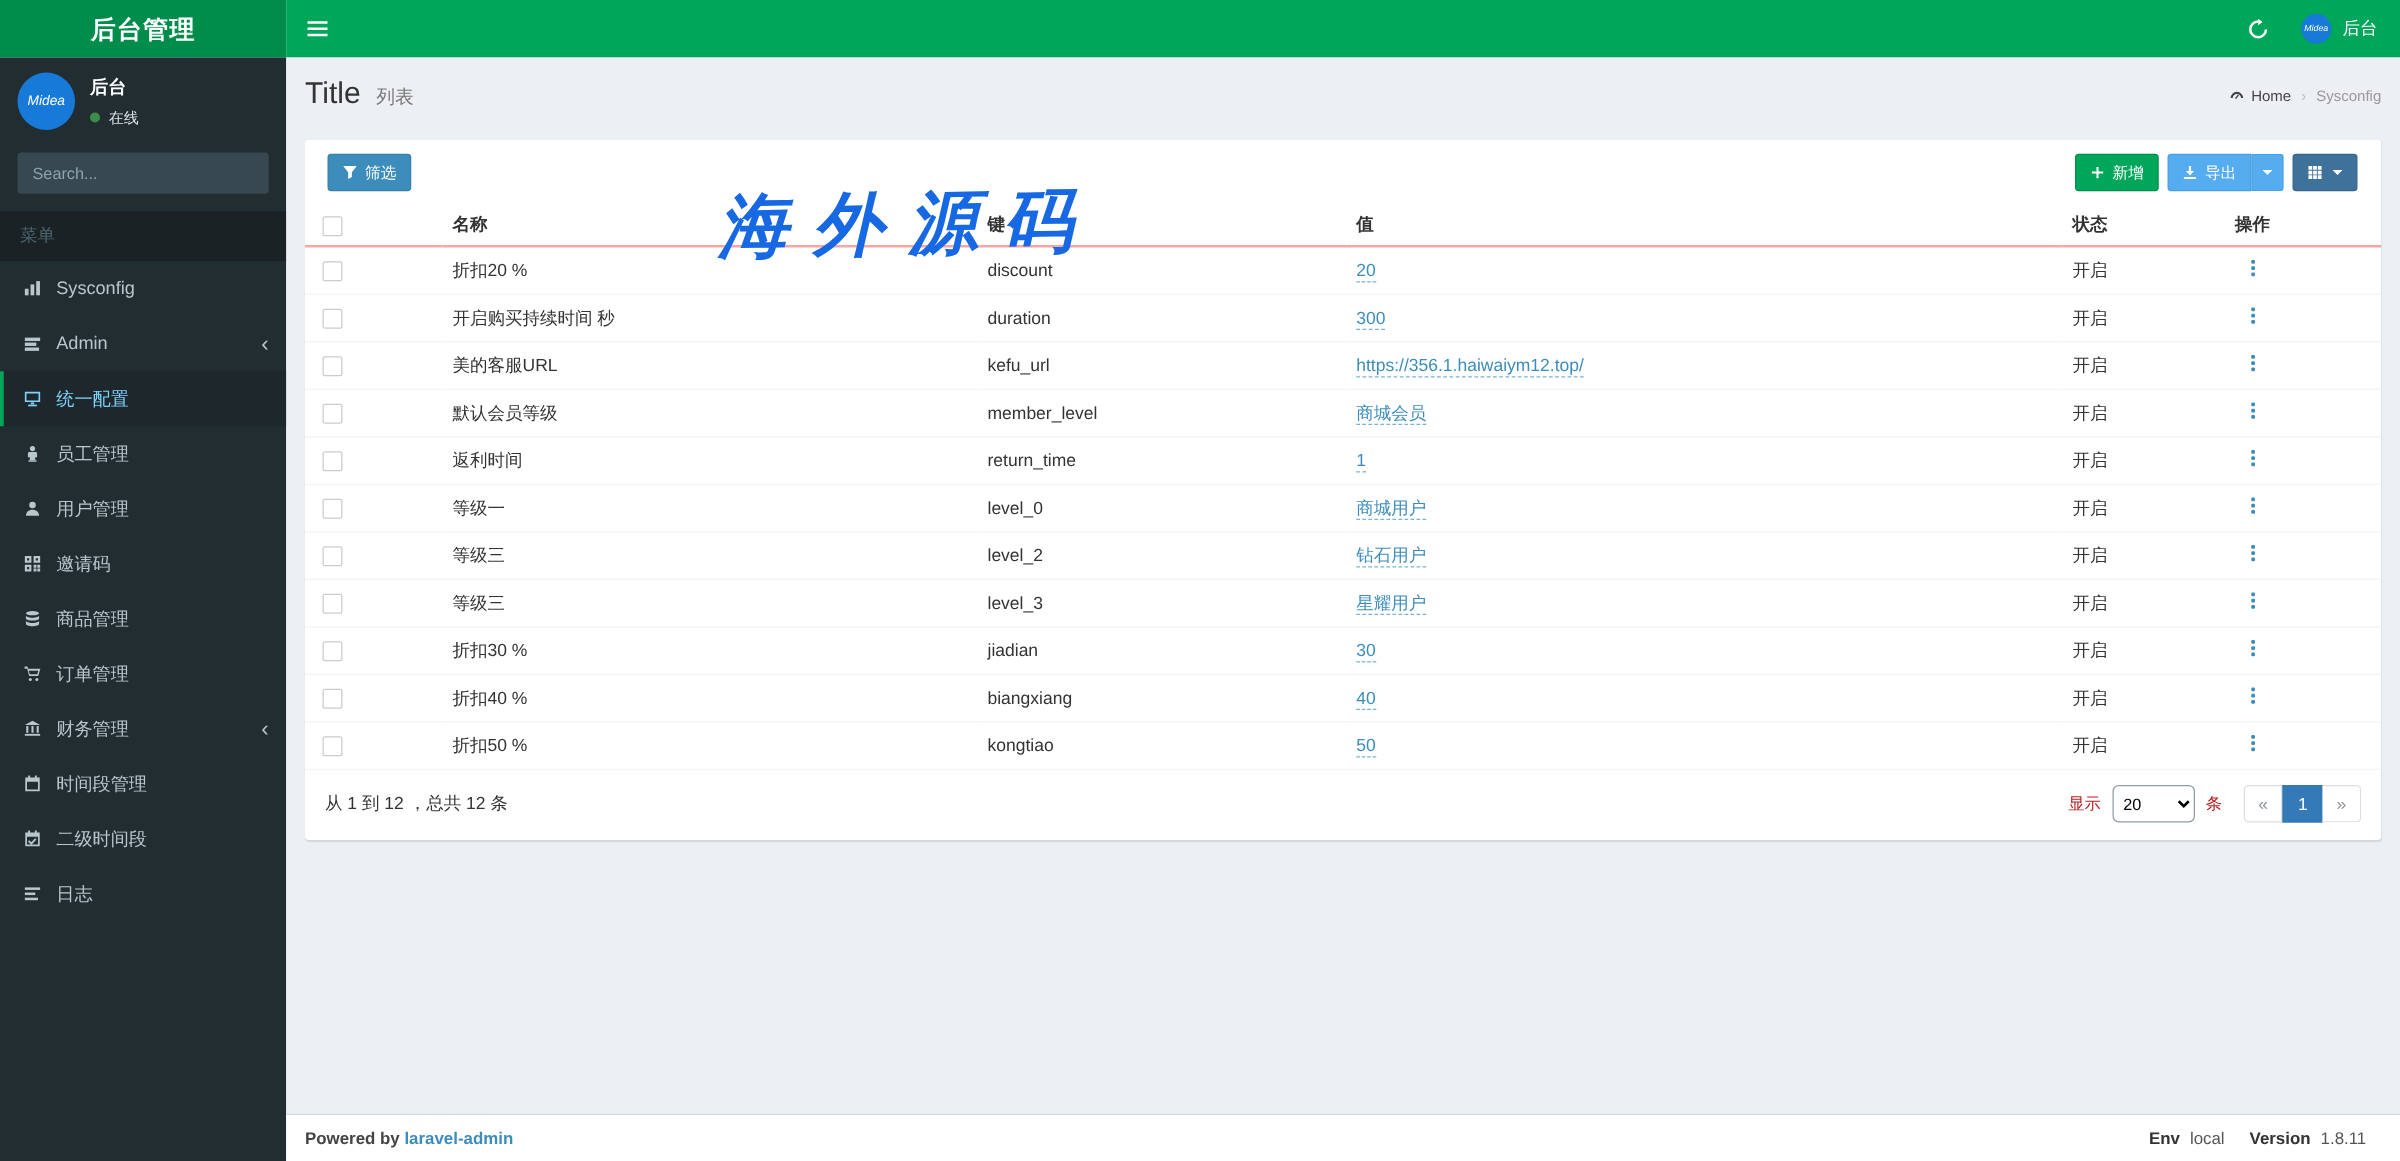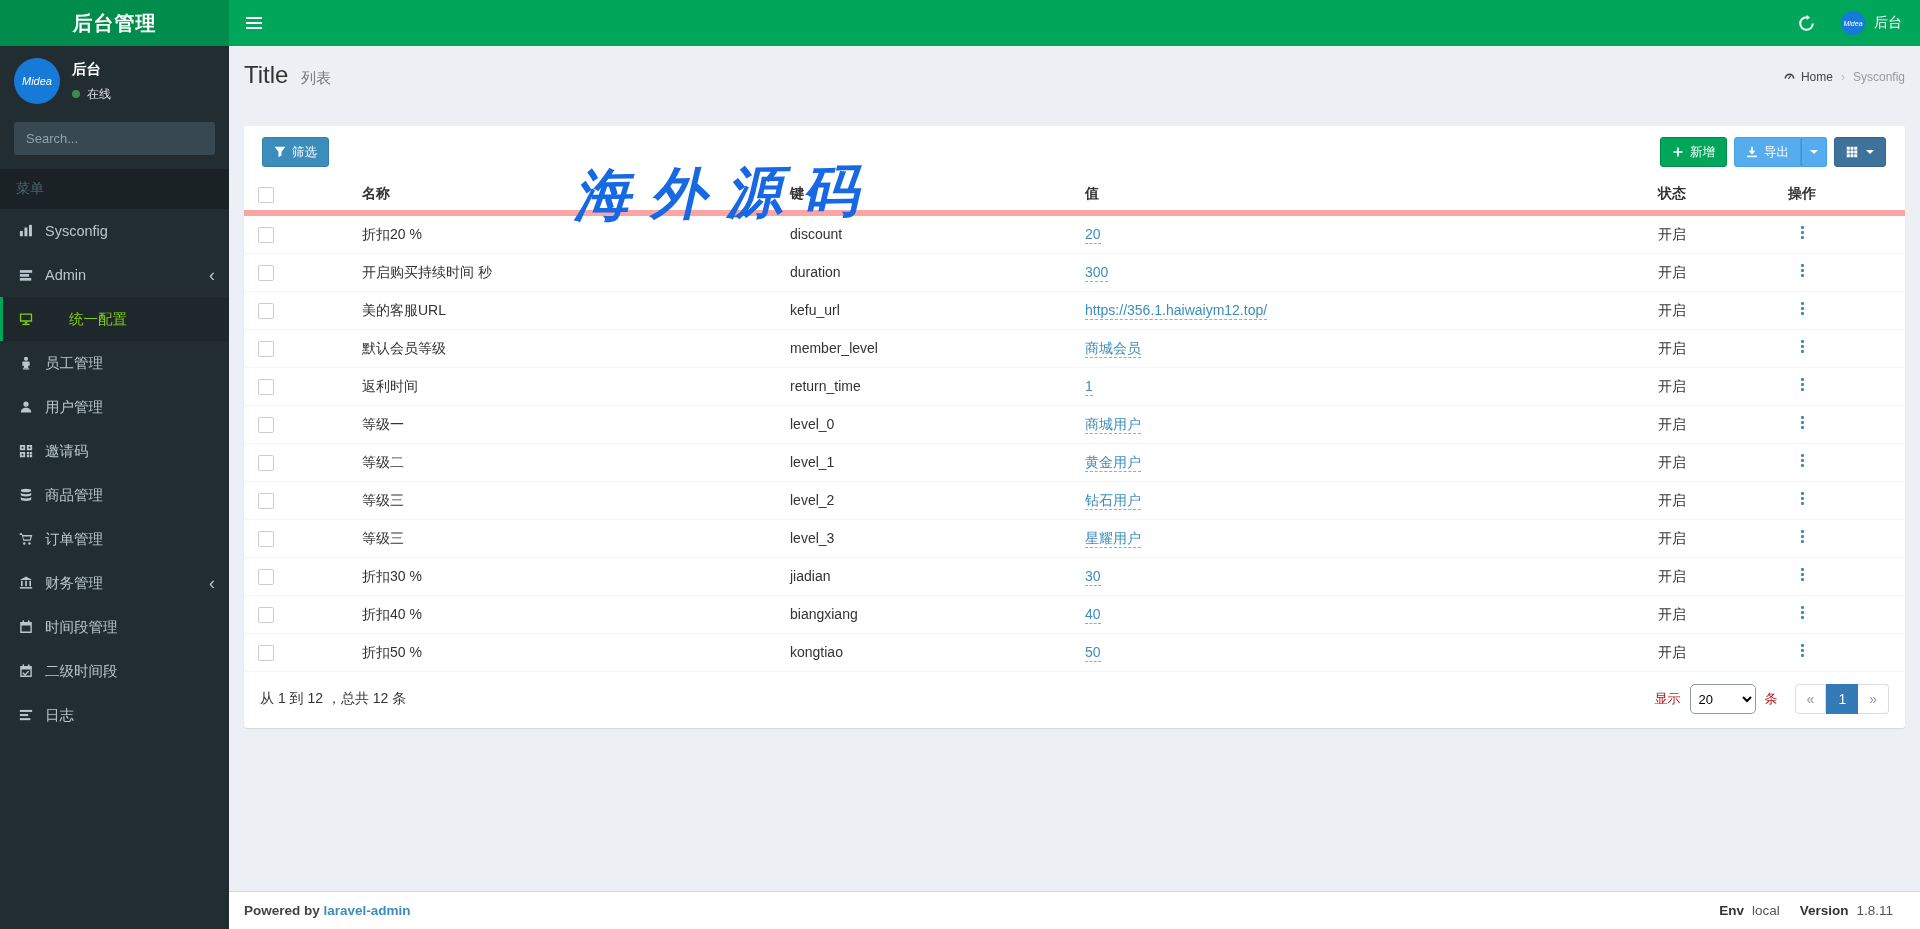--- a/index.html
+++ b/index.html
@@ -40,28 +40,28 @@
   .sidebar-search input { flex:1; background:transparent; border:none; outline:none;
      color:#ccc; padding:0 12px; font-size:13px; font-family:inherit; }
   .sidebar-search input::placeholder { color:#90a4ae; }
   .sidebar-search button { width:38px; background:transparent; border:none; color:#98a6ad;
      display:flex; align-items:center; justify-content:center; cursor:pointer; }
 
   .menu-header { background:#1a2226; color:#4b646f; font-size:14px; padding:11px 16px; margin-top:8px; }
   .menu-list { display:flex; flex-direction:column; }
   .menu-item { height:44px; display:flex; align-items:center; color:#b8c7ce; font-size:14.5px;
      padding-left:13px; border-left:3px solid transparent; cursor:pointer; }
-  .menu-item.active { background:#1e282c; color:#84cc16; border-left-color:#00a65a;gap:24px; }
+  .menu-item.active { background:#1e282c; color:#7dd3fc; border-left-color:#00a65a; }
   .mi-icon { width:20px; margin-right:9px; display:flex; justify-content:center; align-items:center; }
   .mi-icon svg { width:14px; height:14px; fill:currentColor; }
   .mi-chev { margin-left:auto; margin-right:14px; font-size:18px; line-height:14px; }
 
   
   .main { flex:1; position:relative; background:#ecf0f5; min-width:0; }
-  .content-header { padding:15px 15px 2px; height:80px; display:flex; justify-content:space-between; align-items:flex-start; }
+  .content-header { padding:15px 15px 2px; height:66px; display:flex; justify-content:space-between; align-items:flex-start; }
   .page-title { font-size:24px; color:#333; font-weight:400; }
   .page-subtitle { font-size:15px; color:#777; margin-left:8px; }
   .breadcrumb { margin-top:9px; font-size:12px; color:#999; display:flex; align-items:center; gap:8px; }
   .breadcrumb .bc-home { color:#444; text-decoration:none; display:flex; align-items:center; gap:5px; cursor:pointer; }
   .breadcrumb svg { width:13px; height:13px; fill:#444; }
   .bc-sep { color:#b8bfc7; }
 
   
   .card { position:relative; margin:0 15px; background:#fff; border-radius:3px;
           box-shadow:0 1px 1px rgba(0,0,0,0.1); }
@@ -76,21 +76,21 @@
   .btn-group { display:inline-flex; }
   .btn-export { background:#55acee; border-color:#45a1e4; border-radius:3px 0 0 3px; }
   .btn-export-caret { background:#55acee; border:1px solid #45a1e4; border-left-color:#3b95d8;
       width:26px; height:30px; border-radius:0 3px 3px 0; display:flex; align-items:center;
       justify-content:center; cursor:pointer; }
   .btn-grid { background:#3f729b; border-color:#38648a; gap:8px; }
   .caret { width:0; height:0; border-left:4px solid transparent; border-right:4px solid transparent;
            border-top:4px solid #fff; display:inline-block; }
 
   table { width:100%; border-collapse:collapse; font-size:14px; color:#333; }
-  th { text-align:left; padding:7px 8px; border-bottom:6px solid #fca5a5; font-weight:bold; font-size:14px; }
+  th { text-align:left; padding:7px 8px; border-bottom:2px solid #fca5a5; font-weight:bold; font-size:14px; }
   td { padding:8px; border-bottom:1px solid #f4f4f4; line-height:21px; }
   th.col-cb, td.col-cb { padding-left:14px; }
   .cb { appearance:none; -webkit-appearance:none; width:16px; height:16px; border:1px solid #ccc;
         border-radius:2px; background:#fff; margin:0; vertical-align:middle; cursor:pointer; }
   .val-link { color:#3c8dbc; text-decoration:none; border-bottom:1px dashed #7ab3d4;
               padding-bottom:1px; cursor:pointer; }
   .dots { display:inline-block; width:3px; height:3px; background:#3c8dbc; border-radius:1px;
           box-shadow:0 5px 0 #3c8dbc, 0 10px 0 #3c8dbc; margin:2px 0 10px 13px; cursor:pointer; }
 
   .card-footer { padding:12px 10px 14px; display:flex; align-items:center; font-size:14px; color:#333;gap:10px; }
@@ -431,28 +431,20 @@
               <tr>
                 <td class="col-cb"><input type="checkbox" class="cb" style=""></td>
                 <td>等级一</td>
                 <td>level_0</td>
                 <td><a class="val-link">商城用户</a></td>
                 <td>开启</td>
                 <td><span class="dots"></span></td>
               </tr>
               <tr>
                 <td class="col-cb"><input type="checkbox" class="cb" style=""></td>
-                <td>等级二</td>
-                <td>level_1</td>
-                <td><a class="val-link">黄金用户</a></td>
-                <td>开启</td>
-                <td><span class="dots"></span></td>
-              </tr>
-              <tr>
-                <td class="col-cb"><input type="checkbox" class="cb" style=""></td>
                 <td>等级三</td>
                 <td>level_2</td>
                 <td><a class="val-link">钻石用户</a></td>
                 <td>开启</td>
                 <td><span class="dots"></span></td>
               </tr>
               <tr>
                 <td class="col-cb"><input type="checkbox" class="cb" style=""></td>
                 <td>等级三</td>
                 <td>level_3</td>

